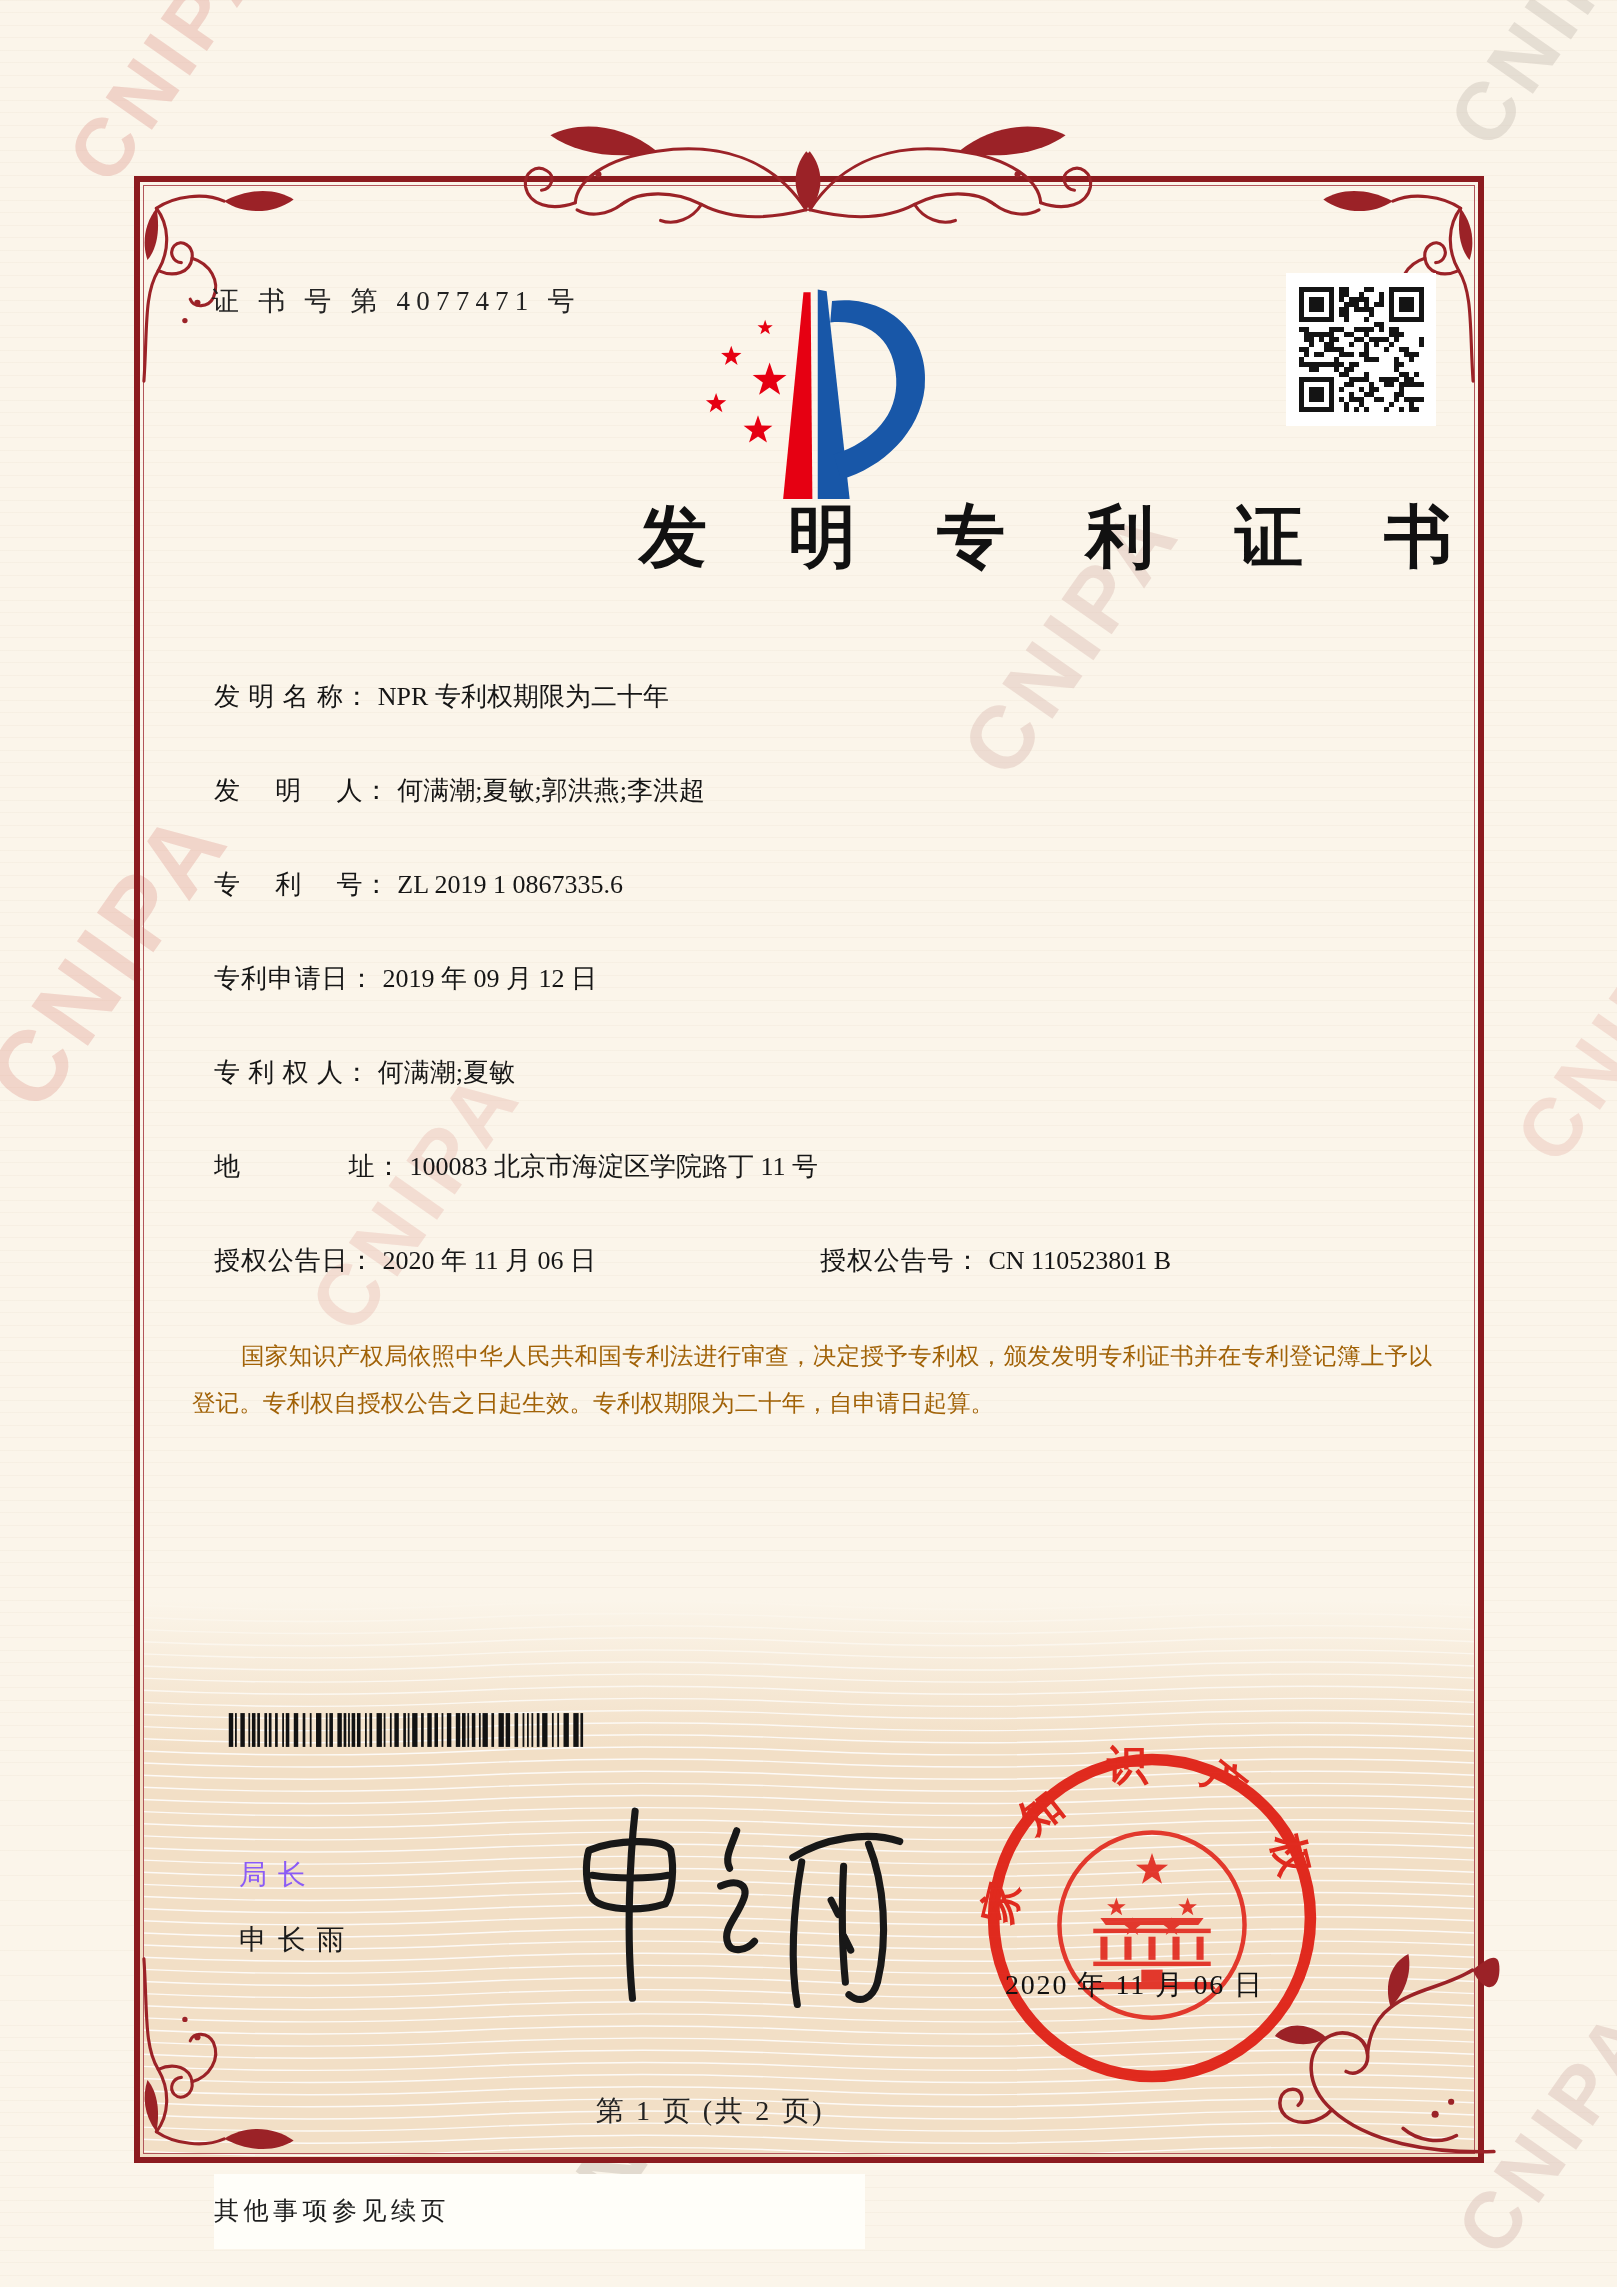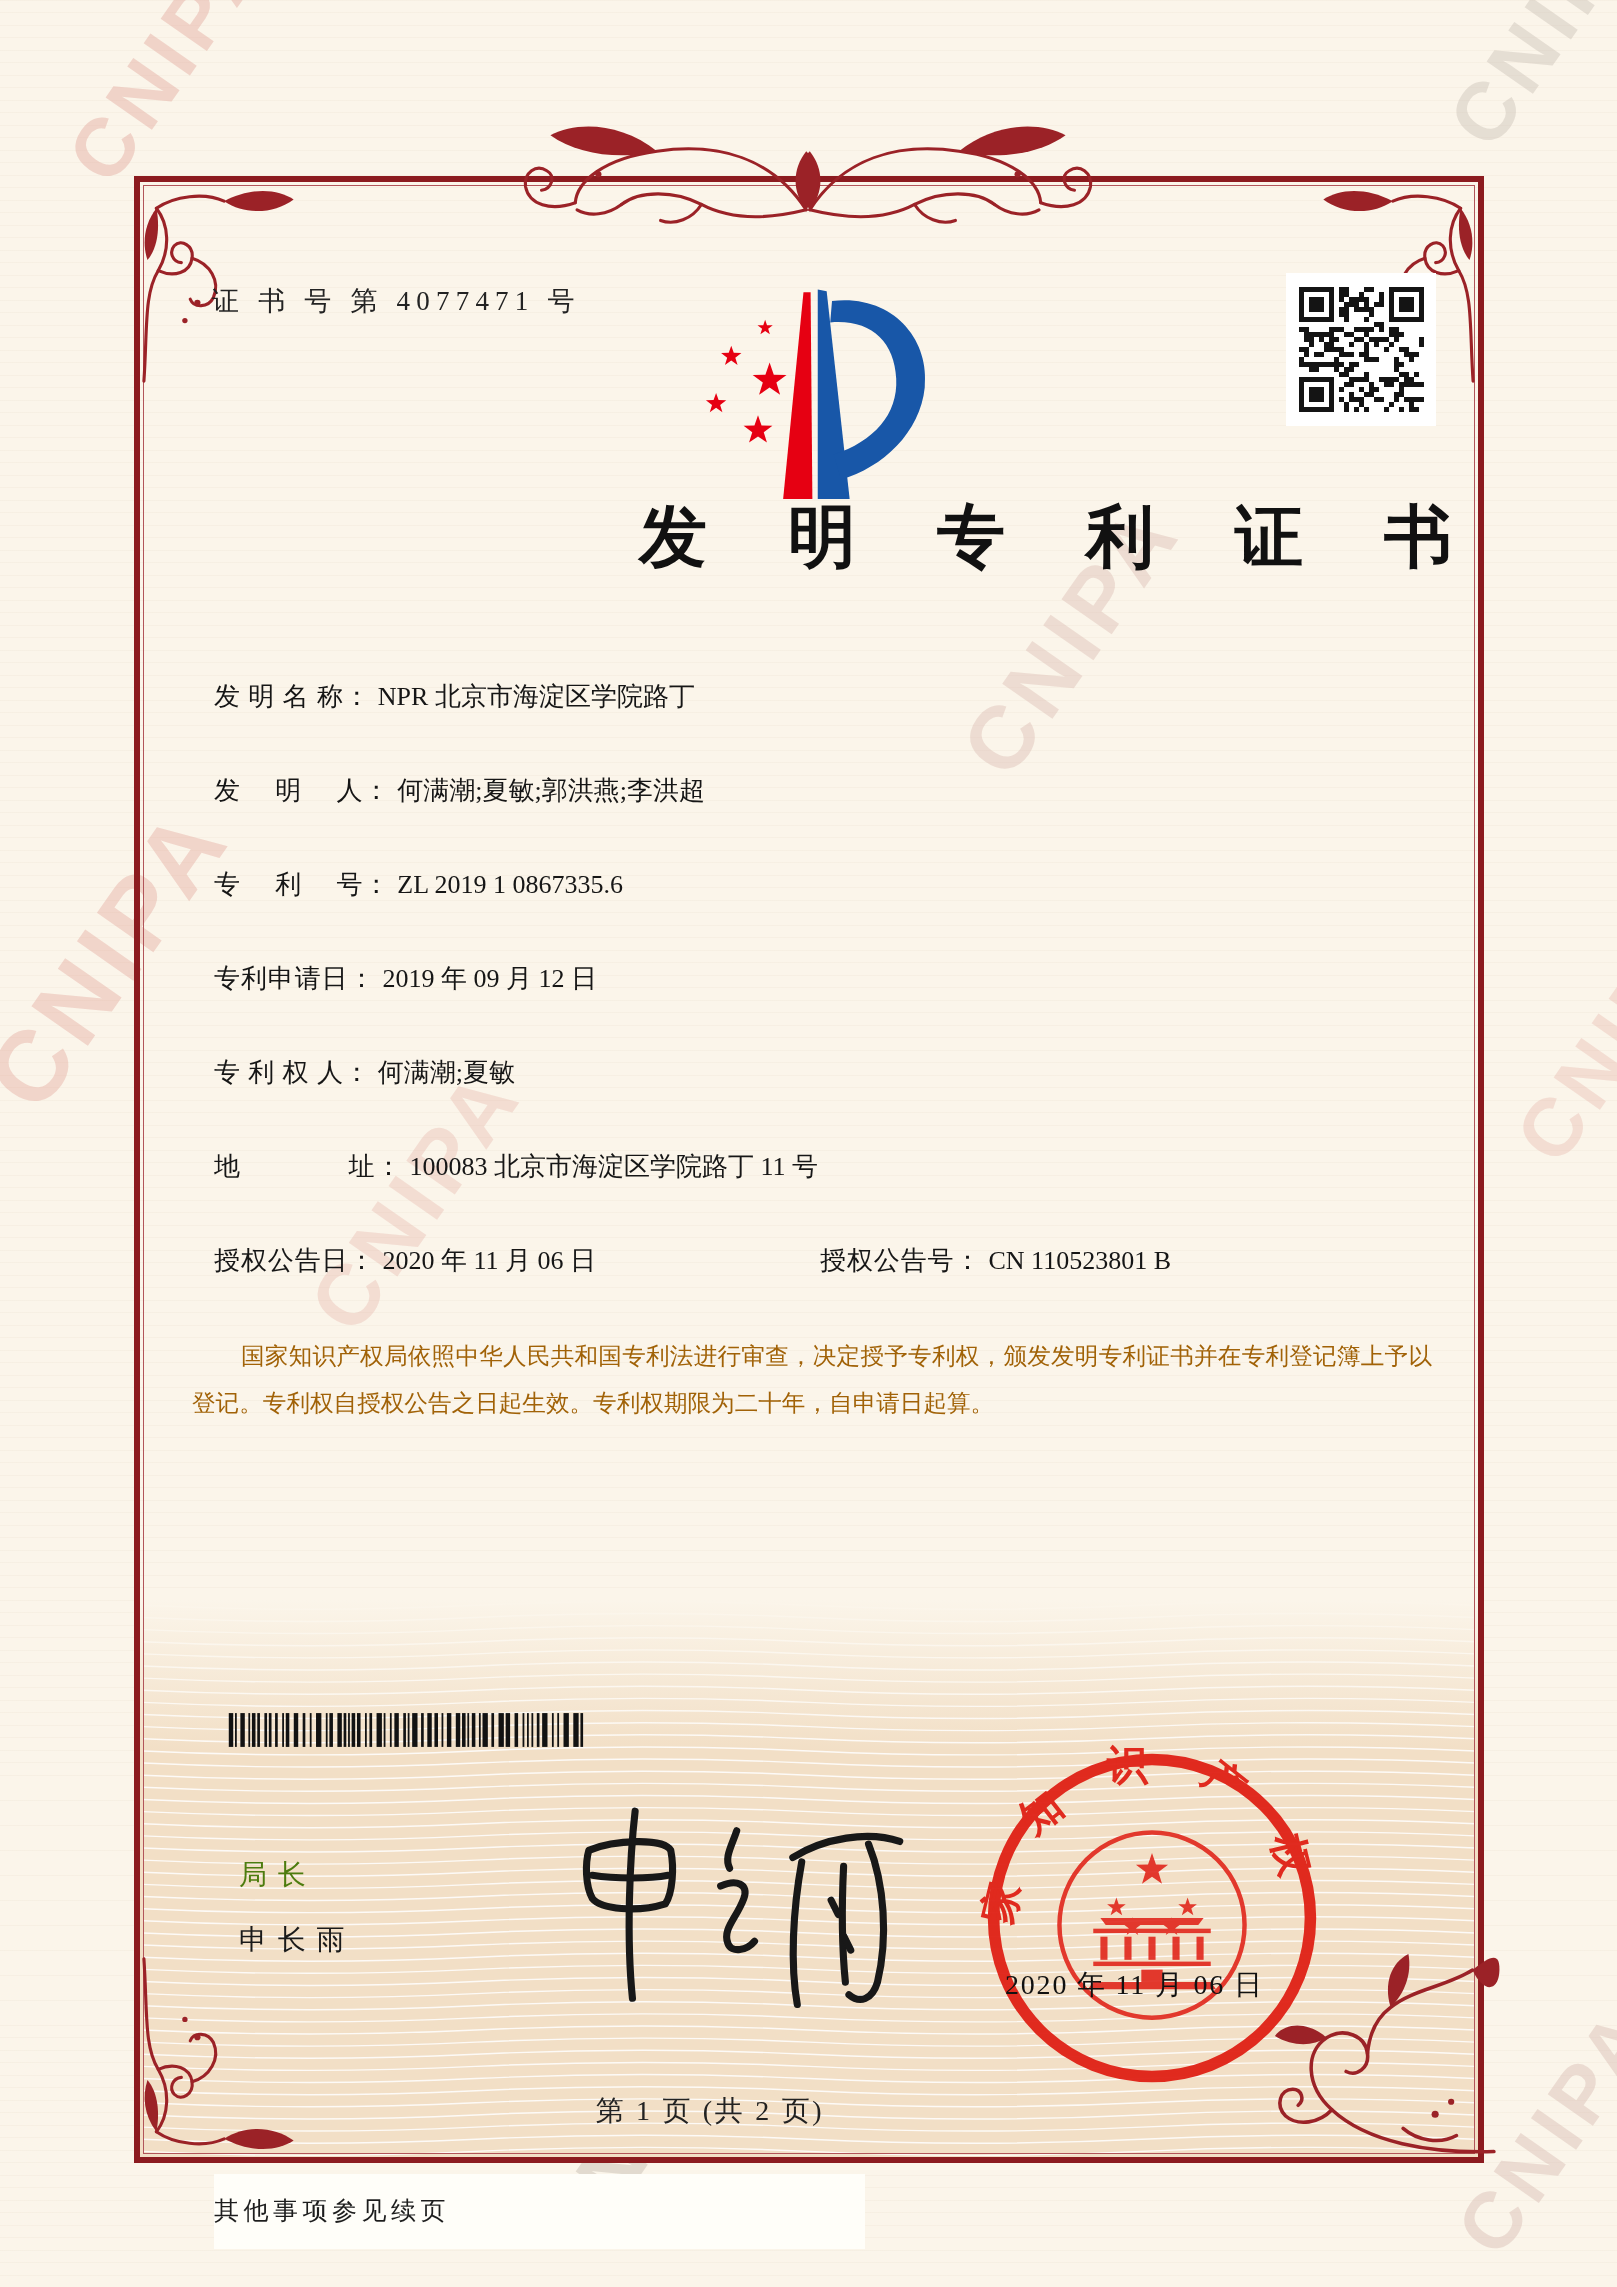--- a/index.html
+++ b/index.html
@@ -41,21 +41,21 @@
   .flabel{letter-spacing:0.9px;}
   .fvalue{margin-left:7.1px;}
   .fpair2{position:absolute;left:606px;top:0;}
   
   .paras{left:192px;top:1333px;width:1240px;font-size:23.6px;line-height:47px;text-align:justify;color:#a16207;}
   .paras p{margin:0;text-indent:49px;}
   
   .panel{left:140px;top:1600px;width:1338px;height:558px;background:#f2dfc6;overflow:hidden;}
   .panel-fade{position:absolute;inset:0;background:linear-gradient(180deg,#fbf5ea 0%,rgba(251,245,234,0) 151px);}
   
-  .director-title{left:239px;top:1856px;font-size:28px;letter-spacing:10.7px;font-family:Liberation Serif, serif;color:#4d7c0f;}
+  .director-title{left:239px;top:1856px;font-size:28px;letter-spacing:10.7px;font-family:Liberation Serif, serif;color:#8b5cf6;}
   .director-name{left:239px;top:1921px;font-size:28px;letter-spacing:10.7px;font-family:Liberation Sans, sans-serif;color:#1a1a1a;}
   .seal-date{left:1005px;top:1966px;font-size:28px;letter-spacing:1.8px;color:#111;z-index:6;}
   
   .page-info{left:82px;top:2092px;width:1256px;text-align:center;font-size:28px;letter-spacing:2.7px;color:#222;}
   .note-box{left:214px;top:2174px;width:651px;height:75px;background:#fffef9;}
   .note{left:214px;top:2194px;width:651px;font-size:25px;letter-spacing:4.5px;color:#1d1d1d;}
   svg{display:block;}
 </style>
 </head>
 <body>
@@ -408,21 +408,21 @@
         <rect x="0" y="100.8" width="39.199999999999996" height="39.199999999999996" fill="#141414"></rect>
         <rect x="5.6" y="106.39999999999999" width="28" height="28" fill="#ffffff"></rect>
         <rect x="11.2" y="112" width="16.799999999999997" height="16.799999999999997" fill="#141414"></rect>
       </svg>
   </div>
 
   <div class="abs title">发 明 专 利 证 书</div>
 
   <div class="abs fields">
     <div class="frow">
-      <span class="flabel">发 明 名 称：</span><span class="fvalue">NPR 北京市海淀区学院路丁</span>
+      <span class="flabel">发 明 名 称：</span><span class="fvalue">NPR 专利权期限为二十年</span>
     </div>
     <div class="frow">
       <span class="flabel">发　 明　 人：</span><span class="fvalue">何满潮;夏敏;郭洪燕;李洪超</span>
     </div>
     <div class="frow">
       <span class="flabel">专　 利　 号：</span><span class="fvalue">ZL 2019 1 0867335.6</span>
     </div>
     <div class="frow">
       <span class="flabel">专利申请日：</span><span class="fvalue">2019 年 09 月 12 日</span>
     </div>

